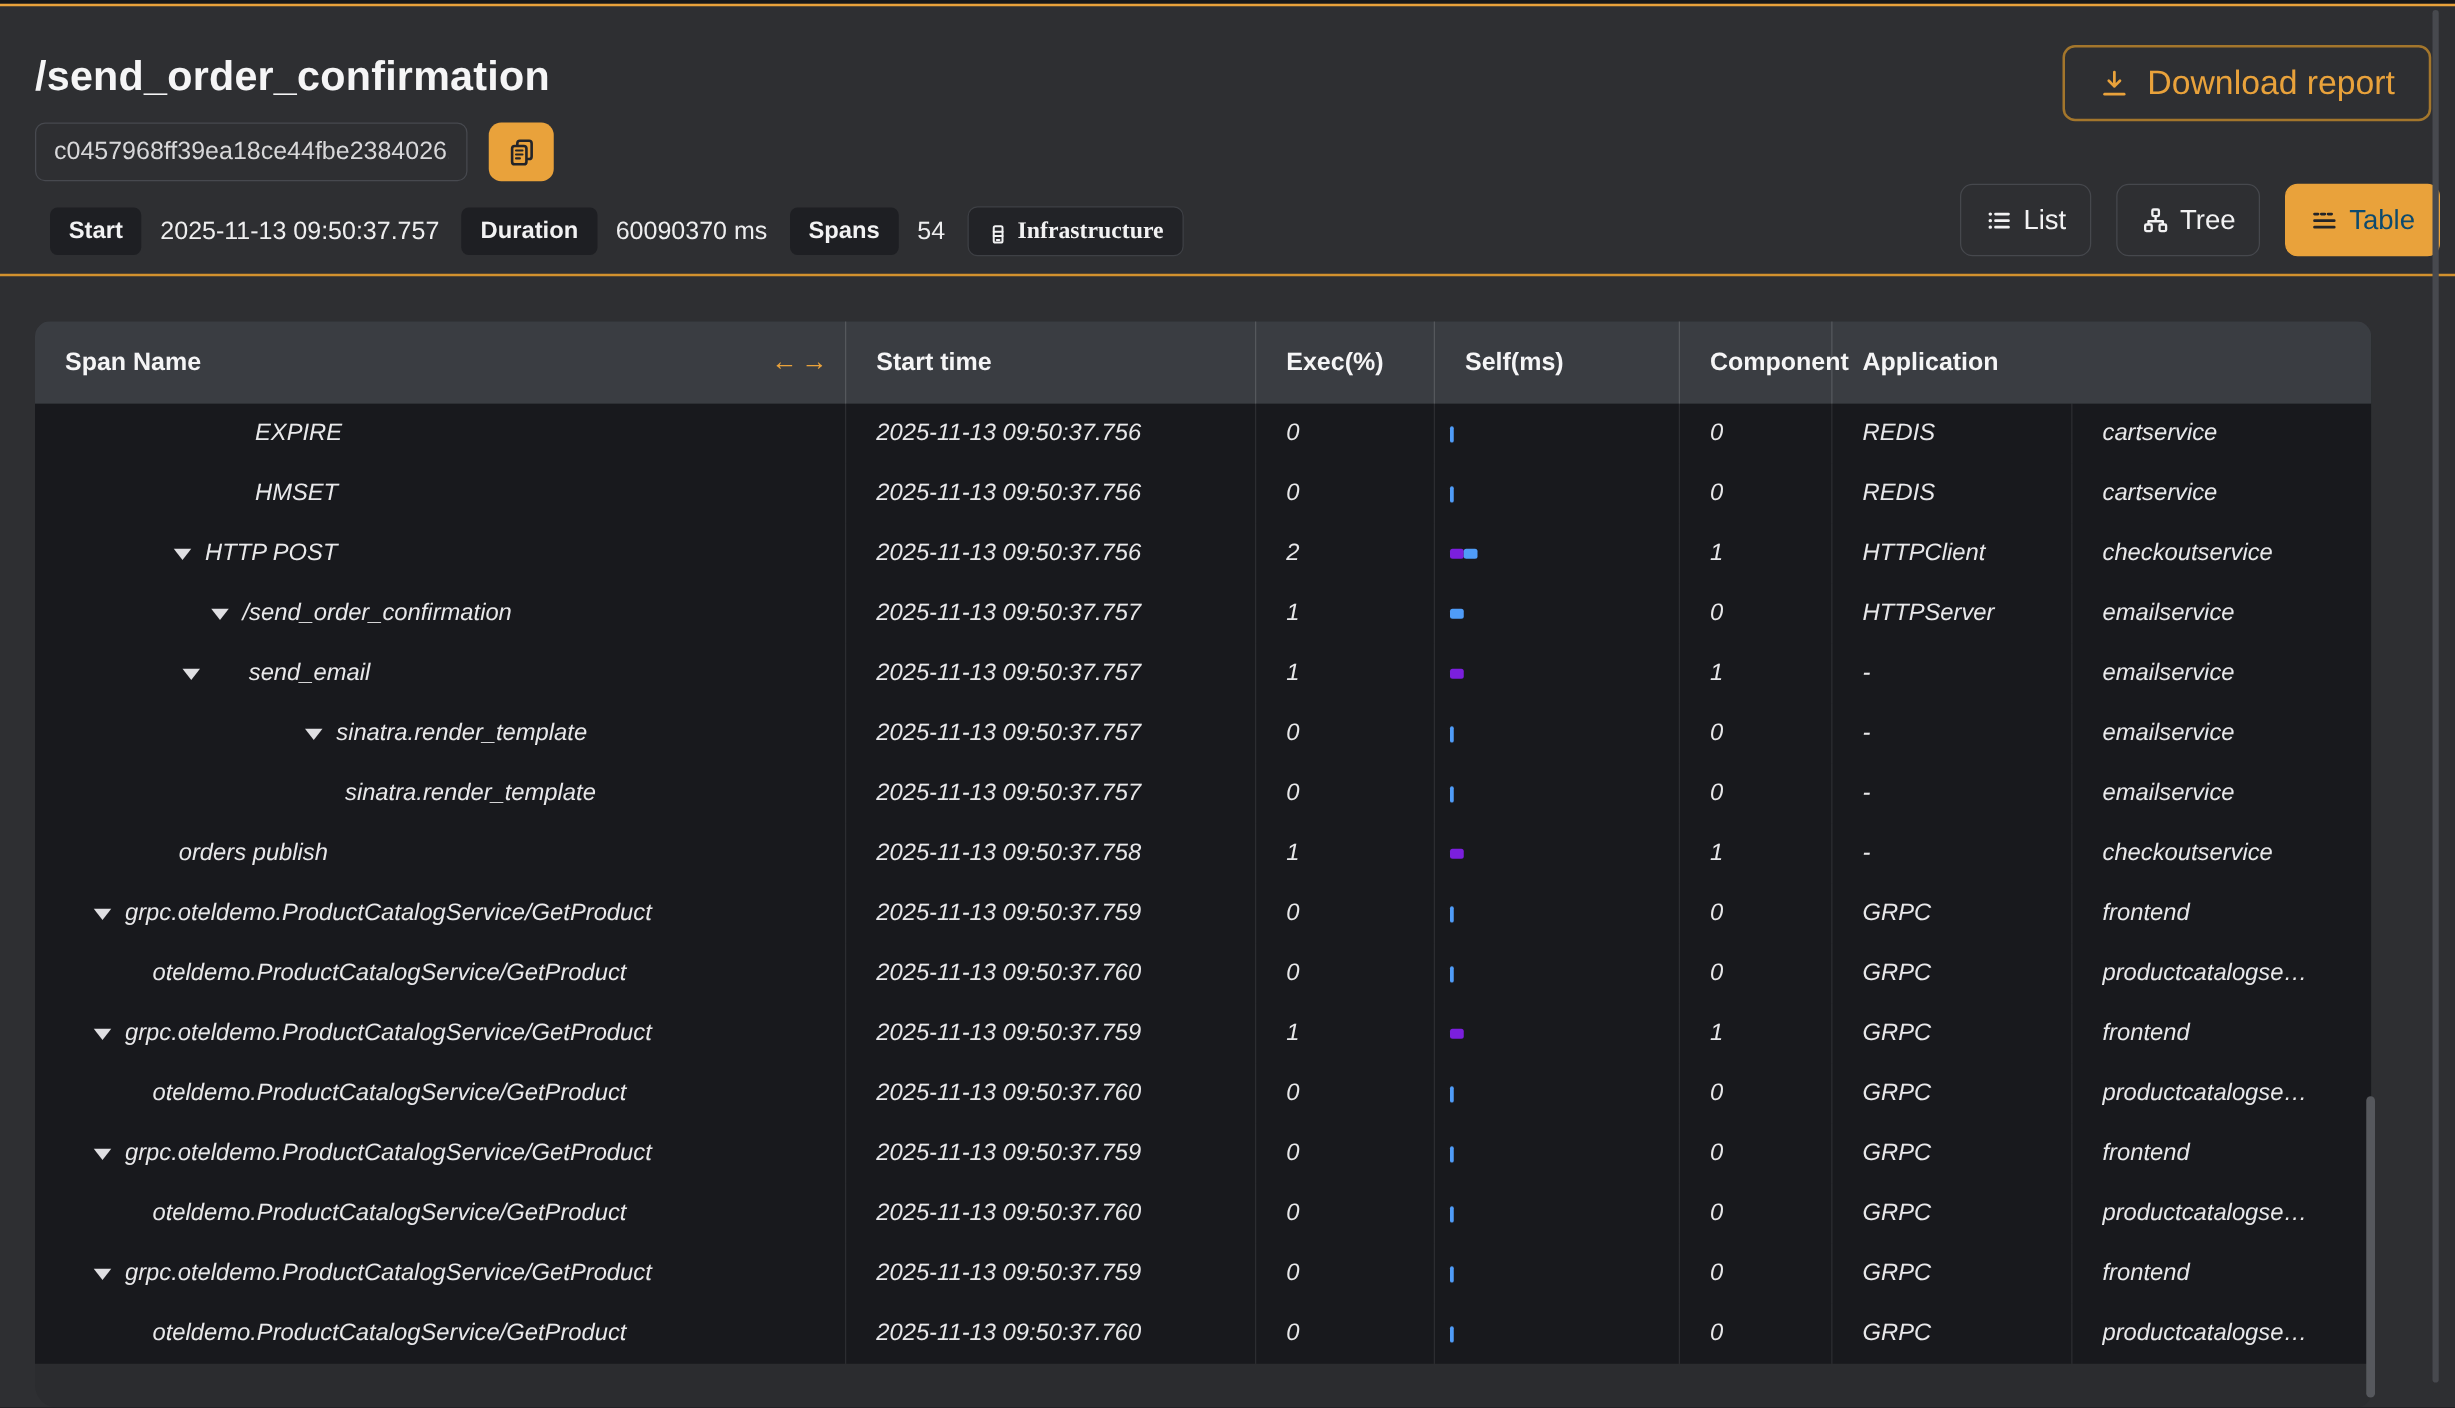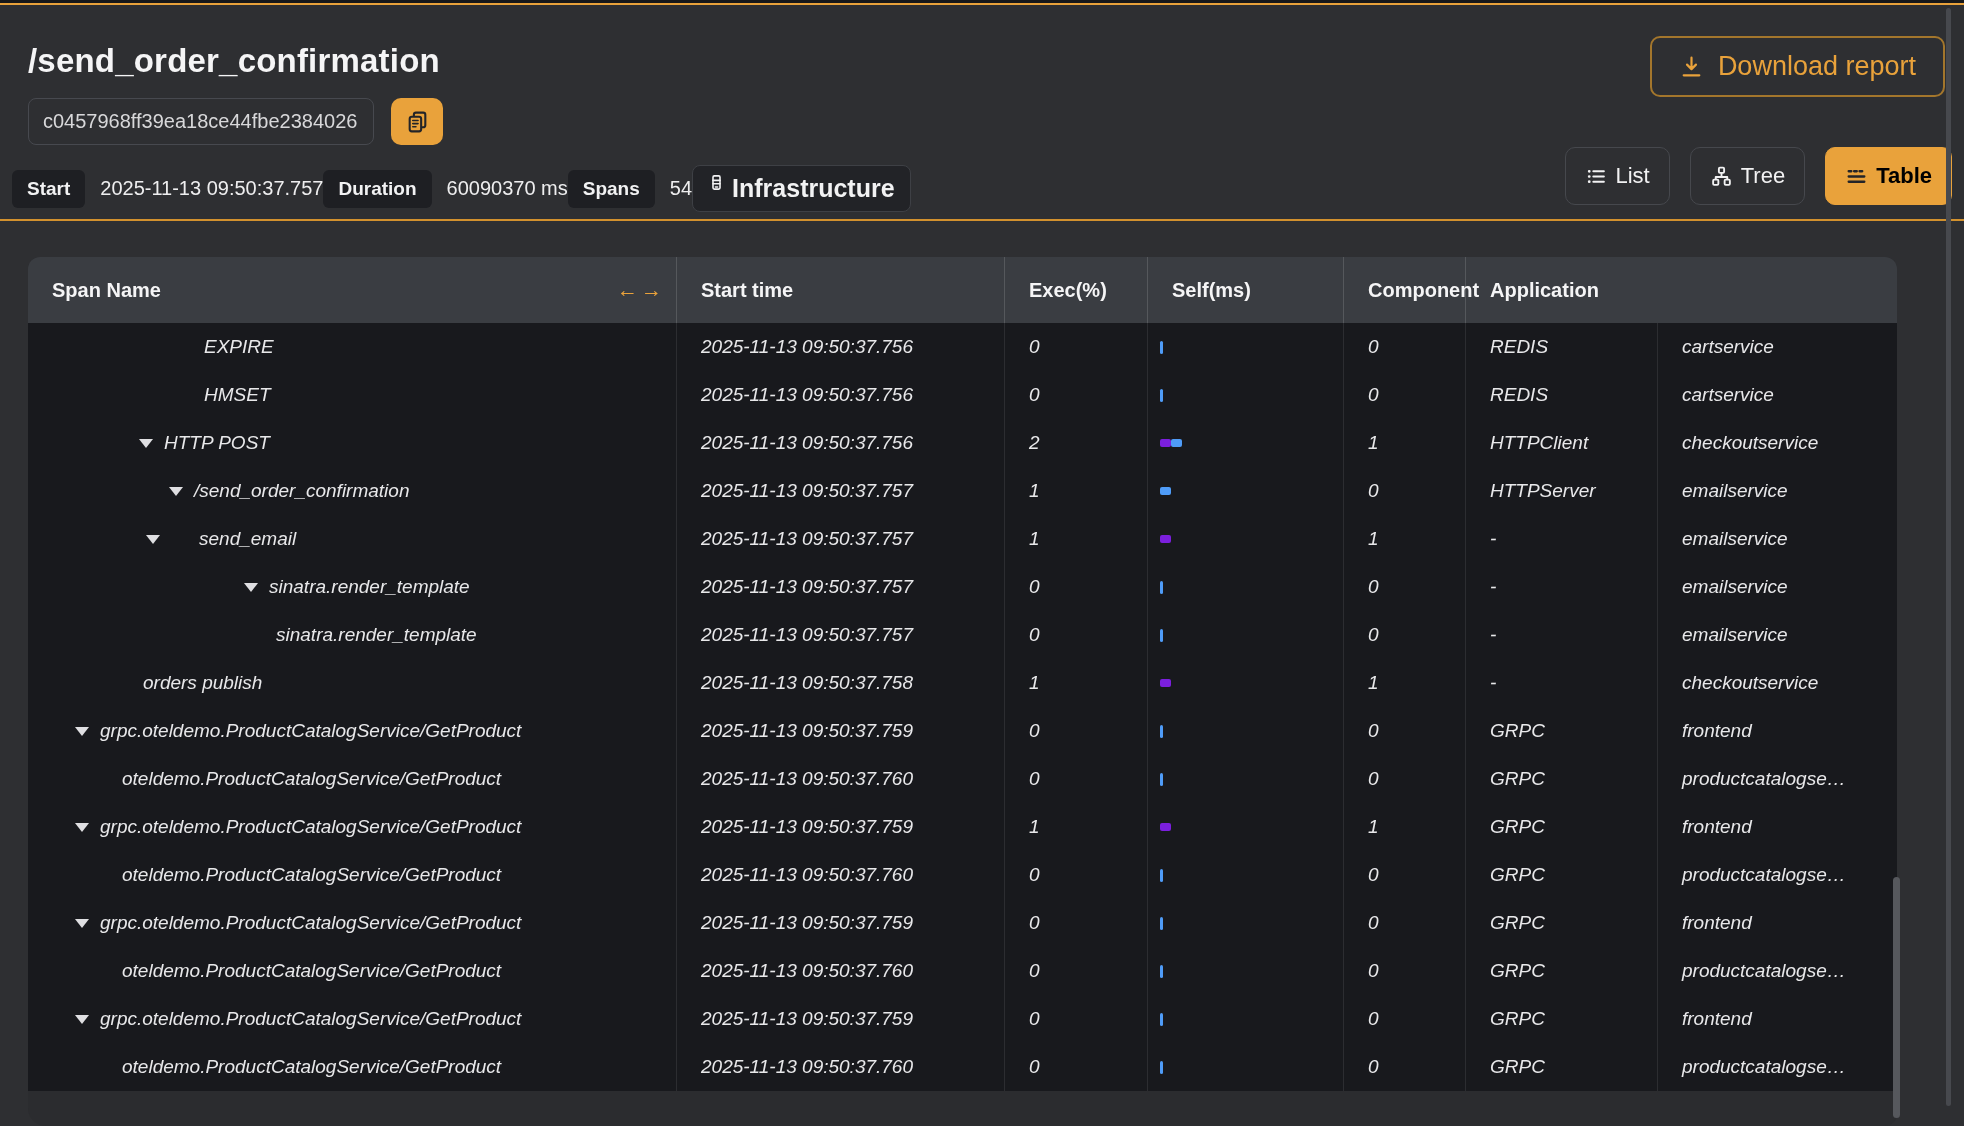--- a/index.html
+++ b/index.html
@@ -12,36 +12,36 @@
   .top-accent { position:absolute; left:0; top:3px; width:100%; height:2px; background:#e9a23b; }
 
   .page-title { position:absolute; left:28px; top:42px; font-size:33px; font-weight:bold; color:#f5f5f6; letter-spacing:.2px; }
 
   .trace-row { position:absolute; left:28px; top:98px; display:flex; gap:17px; align-items:center; }
   .trace-input { width:346px; height:47px; background:transparent; border:1px solid #47494f; border-radius:8px;
     color:#d8d8da; font-size:20px; padding:0 14px; font-family:"Liberation Sans", sans-serif; outline:none; }
   .copy-btn { width:52px; height:47px; background:#e9a23b; border:none; border-radius:10px; cursor:pointer;
     display:flex; align-items:center; justify-content:center; }
 
-  .meta-row { position:absolute; left:12px; top:165px; display:flex; align-items:center; }
+  .meta-row { position:absolute; left:40px; top:165px; display:flex; align-items:center; gap:18px; }
   .meta-group { display:flex; align-items:center; gap:15px; }
   .meta-badge { background:#1e1f23; border-radius:6px; padding:8px 15px; font-size:19px; font-weight:bold; color:#f2f2f3; }
   .meta-value { font-size:20px; color:#eeeeef; }
-  .infra-btn { display:flex; align-items:flex-start; gap:7px; background:#222327; border:1px solid #3e4045; border-radius:8px;
-    padding:8px 15px; font-size:25px; font-weight:bold; color:#f2f2f3; cursor:pointer; font-family:Liberation Sans, sans-serif; }
+  .infra-btn { display:flex; align-items:flex-end; gap:7px; background:#222327; border:1px solid #3e4045; border-radius:8px;
+    padding:8px 15px; font-size:19px; font-weight:bold; color:#f2f2f3; cursor:pointer; font-family:Liberation Serif, serif; }
 
   .download-btn { position:absolute; right:19px; top:36px; height:61px; display:flex; align-items:center; gap:14px;
     padding:0 27px; background:transparent; border:2px solid #a3762c; border-radius:10px; color:#e9a23b;
     font-size:27px; cursor:pointer; font-family:"Liberation Sans", sans-serif; }
 
   .views-row { position:absolute; right:12px; top:147px; display:flex; gap:20px; }
   .view-btn { height:58px; display:flex; align-items:center; gap:8px; padding:17px 19px; border-radius:10px;
     font-size:22px; cursor:pointer; font-family:"Liberation Sans", sans-serif;
     background:#2e2f32; border:1px solid #46484d; color:#f2f2f3; }
-  .view-btn.active { background:#e9a23b; border:1px solid #e9a23b; color:#000000; font-weight:bold; }
+  .view-btn.active { background:#e9a23b; border:1px solid #e9a23b; color:#0c4a6e; font-weight:normal; }
 
   .section-line { position:absolute; left:0; top:219px; width:100%; height:2px; background:#d2912e; }
 
   .table-card { position:absolute; left:28px; top:257px; width:1869px; height:869px;
     background:#2b2c2f; border-radius:12px; border-bottom-left-radius:18px; overflow:hidden; }
   .tgrid { display:grid; grid-template-columns:649px 328px 143px 196px 122px 192px 239px; }
   .thead { height:66px; background:#3a3d42; }
   .th { display:flex; align-items:center; padding-left:24px; font-size:20px; font-weight:bold; color:#f5f5f6;
     border-right:1px solid rgba(255,255,255,.14); height:66px; cursor:pointer; }
   .th:last-child { border-right:none; }

